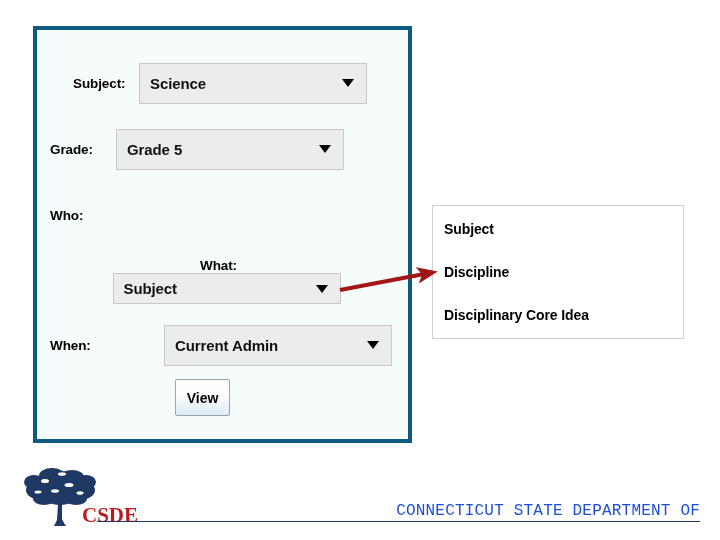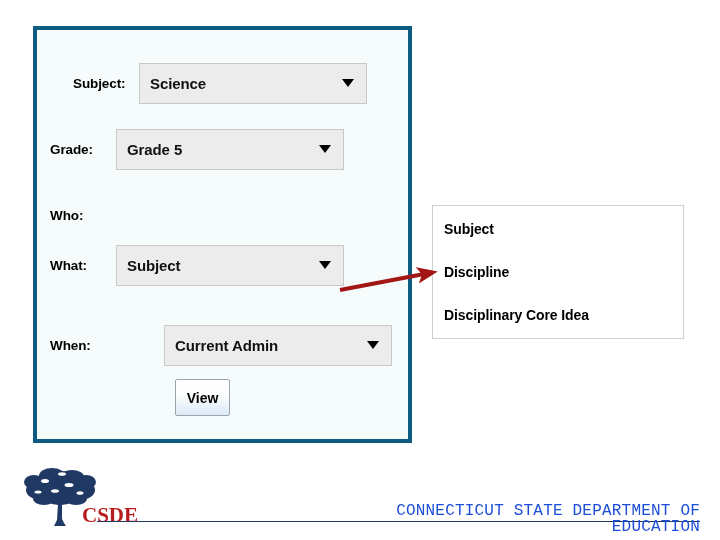--- a/index.html
+++ b/index.html
@@ -192,21 +192,21 @@
     <div class="select-box">
       <span class="select-value">Grade 5</span>
       <span class="select-caret"></span>
     </div>
   </div>
 
   <div class="form-row" style="top:162px;">
     <div class="row-label">Who:</div>
   </div>
 
-  <div class="form-row" style="top:212px;">
+  <div class="form-row" style="top:228px;flex-direction:column;">
     <div class="row-label">What:</div>
     <div class="select-box">
       <span class="select-value">Subject</span>
       <span class="select-caret"></span>
     </div>
   </div>
 
   <div class="form-row" style="top:292px;gap:48px;">
     <div class="row-label">When:</div>
     <div class="select-box">
@@ -260,14 +260,13 @@
     <ellipse cx="24" cy="24" rx="3.5" ry="1.6"></ellipse>
     <ellipse cx="48" cy="6" rx="4" ry="1.8"></ellipse>
   </g>
 </svg>
 <div id="csde-wordmark">CSDE</div>
 
 <div id="footer-rule"></div>
 
 <div id="footer-text">
   <div>CONNECTICUT STATE DEPARTMENT OF</div>
-  <div>EDUCATION</div>
 </div>
 
 </body></html>

